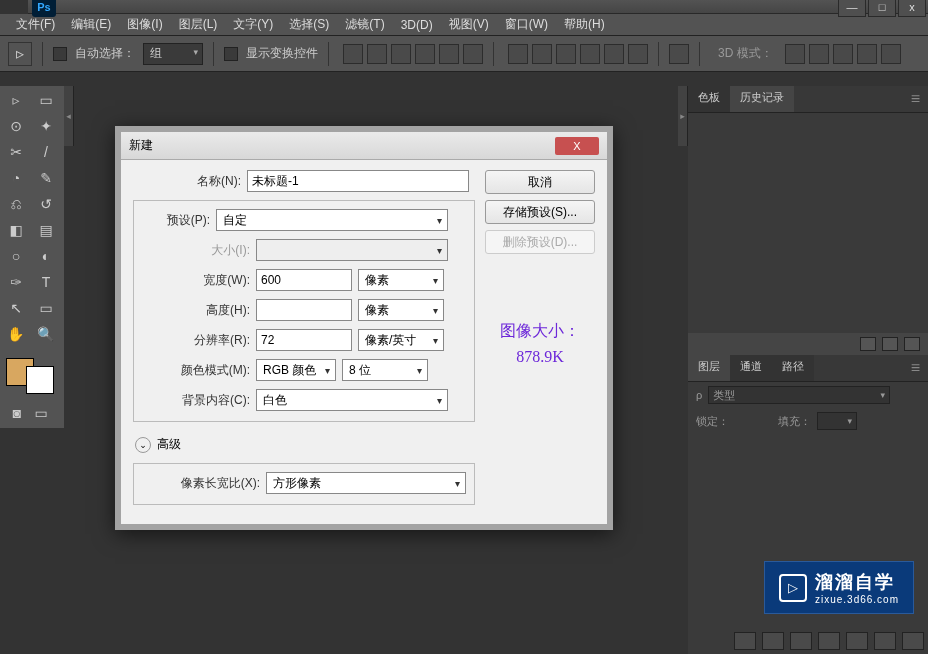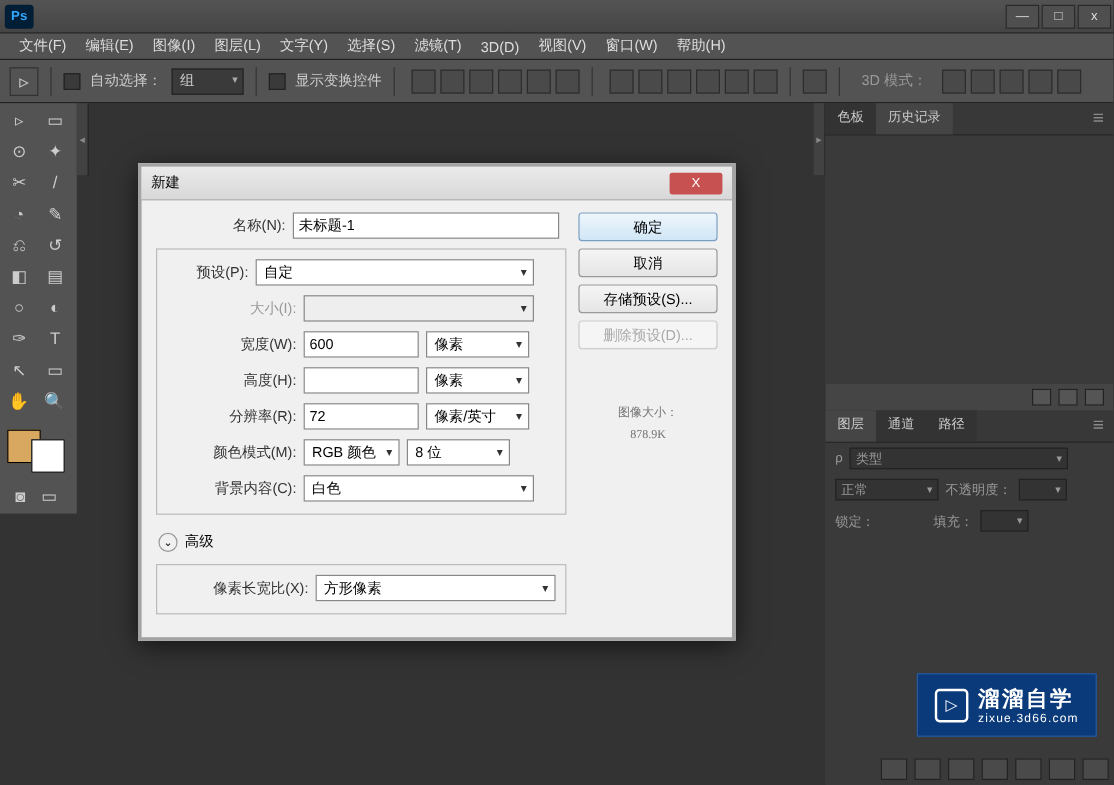--- a/index.html
+++ b/index.html
@@ -1,19 +1,19 @@
 <!DOCTYPE html>
 <html><head>
 <meta charset="utf-8">
 <style>
 * { margin: 0; padding: 0; box-sizing: border-box; font-family: "Microsoft YaHei", Arial, sans-serif; }
 body { width: 928px; height: 654px; background: #333333; overflow: hidden; position: relative; }
 
 
-.titlebar { height: 28px; background: linear-gradient(#535353,#454545); display: flex; align-items: center; border-bottom: 1px solid #282828; }
+.titlebar { height: 14px; background: linear-gradient(#535353,#454545); display: flex; align-items: center; border-bottom: 1px solid #282828; margin-left: 28px; }
 .ps-logo { width: 24px; height: 20px; background: #001e36; color:#31a8ff; font-weight:bold; font-size:11px; display:flex; align-items:center; justify-content:center; margin-left:4px; border-radius:3px; }
 .winbtns { margin-left: auto; display: flex; }
 .winbtn { width: 28px; height: 20px; background:#4f4f4f; color:#ddd; font-size:11px; display:flex; align-items:center; justify-content:center; margin-right:2px; border:1px solid #2a2a2a; cursor:pointer;}
 .winbtn.close { background:#4f4f4f; }
 
 
 .menubar { height: 22px; background: #535353; display:flex; align-items:center; padding-left:8px; border-bottom:1px solid #222; }
 .menu-item { color:#ddd; font-size:12px; padding:0 8px; cursor:pointer; }
 
 
@@ -46,21 +46,21 @@
 .panel-icons { display:flex; justify-content:flex-end; gap:6px; padding:4px 8px; }
 .panel-icons .pi { width:16px; height:14px; background:#555; border:1px solid #222; }
 
 .layers-panel { background:#3a3a3a; }
 .lay-row { display:flex; align-items:center; padding:4px 8px; gap:6px; color:#999; font-size:11px; }
 .lay-row .sel { flex:1; height:18px; background:#333; border:1px solid #222; display:flex; align-items:center; padding:0 4px; position:relative;}
 .lay-row .sel::after { content:"▾"; position:absolute; right:4px; font-size:9px;}
 .lay-row .lilab { min-width:52px; text-align:right;}
 
 
-.dialog-wrap { position:absolute; left:115px; top:136px; width:498px; background:#f0f0f0; border:3px solid #a3a3a3; box-shadow:0 4px 20px rgba(0,0,0,0.6); }
+.dialog-wrap { position:absolute; left:115px; top:126px; width:498px; background:#f0f0f0; border:6px solid #a3a3a3; box-shadow:0 4px 20px rgba(0,0,0,0.6); }
 .dlg-title { height:28px; background:linear-gradient(#eaeaea,#d8d8d8); display:flex; align-items:center; padding:0 8px; border-bottom:1px solid #aaa; }
 .dlg-title span { font-size:12px; color:#000;}
 .dlg-close { margin-left:auto; width:44px; height:18px; background:#c75050; color:#fff; display:flex; align-items:center; justify-content:center; font-size:11px; cursor:pointer; border-radius:2px;}
 .dlg-body { display:flex; padding:10px 12px 11px; gap:10px; }
 .dlg-left { flex:1; }
 .dlg-right { width:118px; display:flex; flex-direction:column; gap:6px; }
 
 .frow { display:flex; align-items:center; margin-bottom:8px; gap:6px;}
 .frow .flab { width:108px; text-align:right; font-size:12px; color:#333;}
 .frow input[type=text] { height:22px; border:1px solid #888; font-size:12px; padding:0 4px; background:#fff;}
@@ -68,21 +68,21 @@
 .frow .sel::after { content:"▾"; position:absolute; right:5px; font-size:10px; color:#333;}
 .frow .sel.dis { background:#eee; color:#999; }
 
 fieldset.grp { border:1px solid #bbb; padding:8px 8px 2px; margin-top:4px; margin-bottom: 8px;}
 .adv-toggle { display:flex; align-items:center; gap:6px; font-size:12px; padding:6px 2px;}
 .adv-toggle .chev { width:16px;height:16px;border:1px solid #999;border-radius:8px;display:flex;align-items:center;justify-content:center;font-size:9px; cursor:pointer;}
 
 .dlg-btn { height:24px; border:1px solid #7a9fc4; background:linear-gradient(#eef6fc,#d0e6f6); font-size:12px; cursor:pointer; display:flex; align-items:center; justify-content:center; border-radius:3px;}
 .dlg-btn.cancel { background:linear-gradient(#f5f5f5,#e5e5e5); border-color:#999;}
 .dlg-btn.dis { color:#aaa; border-color:#ccc; background:#f5f5f5; cursor:default;}
-.img-size { font-size:10px; text-align:center; margin-top:40px; color:#737373;}
+.img-size { font-size:16px; text-align:center; margin-top:61px; color:#6d28d9;}
 .img-size .v { margin-top:6px;font-family:Liberation Serif, serif; }
 
 .highlighted { background:#3399ff; color:#fff; }
 
 
 .watermark { position:absolute; right:14px; bottom:40px; background:#0a3a7a; color:#fff; padding:8px 14px; display:flex; align-items:center; gap:8px; border:1px solid #2a5a9a; }
 .watermark .play { width:28px;height:28px;border:2px solid #fff;border-radius:4px;display:flex;align-items:center;justify-content:center;font-size:13px;}
 .watermark .txt { display:flex; flex-direction:column; }
 .watermark .big { font-size:18px; font-weight:bold; letter-spacing:2px;}
 .watermark .small { font-size:10px; letter-spacing:1px;}
@@ -217,25 +217,20 @@
     <div class="lay-row">
       <span>ρ</span>
       <div class="sel">类型</div>
       <div class="pi"></div>
       <div class="pi"></div>
       <div class="pi"></div>
       <div class="pi"></div>
       <div class="pi"></div>
     </div>
     <div class="lay-row">
-      <div class="sel" style="flex:0 0 86px">正常</div>
-      <span class="lilab">不透明度：</span>
-      <div class="sel" style="flex:0 0 40px"></div>
-    </div>
-    <div class="lay-row">
       <span>锁定：</span>
       <div class="pi"></div>
       <div class="pi"></div>
       <div class="pi"></div>
       <div class="pi"></div>
       <span class="lilab">填充：</span>
       <div class="sel" style="flex:0 0 40px"></div>
     </div>
   </div>
   <div class="panel-body" style="flex:1"></div>
@@ -291,21 +286,20 @@
         <span>高级</span>
       </div>
       <fieldset class="grp" style="border-top:1px solid #bbb">
         <div class="frow">
           <div class="flab" style="width:118px">像素长宽比(X):</div>
           <div class="sel" style="width:200px">方形像素</div>
         </div>
       </fieldset>
     </div>
     <div class="dlg-right">
-      <div class="dlg-btn">确定</div>
       <div class="dlg-btn cancel">取消</div>
       <div class="dlg-btn cancel">存储预设(S)...</div>
       <div class="dlg-btn dis">删除预设(D)...</div>
       <div class="img-size">
         <div>图像大小：</div>
         <div class="v">878.9K</div>
       </div>
     </div>
   </div>
 </div>

